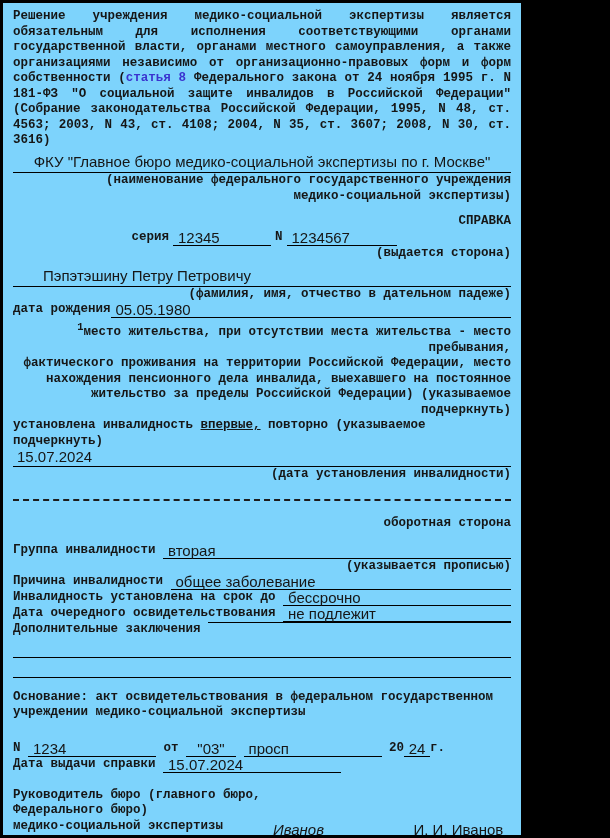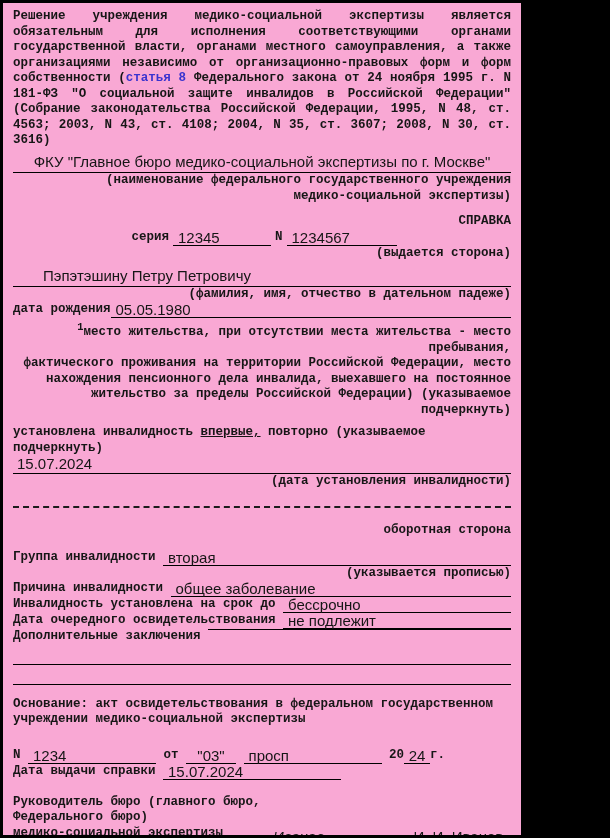--- a/index.html
+++ b/index.html
@@ -1,18 +1,18 @@
 <!DOCTYPE html>
 <html><head>
 <meta charset="utf-8">
 <style>
   html,body{margin:0;padding:0;background:#000;}
   .page{
     width:524px;height:838px;box-sizing:border-box;
-    background:#f9a8d4;border:3px solid #000;
+    background:#7dd3fc;border:3px solid #000;
     padding:6px 10px 4px 10px;
     font-family:"Liberation Mono","DejaVu Sans Mono",monospace;
     font-size:12.5px;font-weight:bold;line-height:15.5px;color:#161616;
     overflow:hidden;position:relative;
   }
   .legal{margin:0 0 5px 0;text-align:justify;}
   .law-link{color:#3a33cf;text-decoration:none;}
   .fill{font-family:"Liberation Sans","DejaVu Sans",sans-serif;font-size:15px;font-weight:normal;}
   .center{text-align:center;}
   .right{text-align:right;}
@@ -24,21 +24,21 @@
   .series-row .lbl{margin:0 4px;}
   .uline{border-bottom:1px solid #000;padding:0 5px;line-height:15px;white-space:nowrap;}
   .w90{width:88px;}
   .w105{width:100px;}
   .frow{display:flex;align-items:flex-start;}
   .frow .lbl{flex:none;white-space:pre;}
   .frow .grow{flex:1;}
   .name-line{margin-top:7px;padding-left:30px;padding-bottom:2px;}
   .addr-line{padding-left:12px;padding-bottom:1px;}
   .footnote{margin-top:2px;}
-  .estab{margin-top:7px;}
+  .estab{}
   .u{text-decoration:underline;}
   .date-line{padding-left:4px;padding-bottom:1px;}
   .dashes{border-top:2px dashed #1c1c1c;margin:17px 0 0 0;height:0;}
   .backside{margin-top:15px;}
   .group-row{margin-top:11px;}
   .cap-shift{margin-left:140px;}
   .blank-line{height:19px;border-bottom:1px solid #000;}
   .basis-p{margin-top:12px;}
   .basis-row{display:flex;align-items:flex-end;}
   .basis-row .lbl{white-space:pre;}

